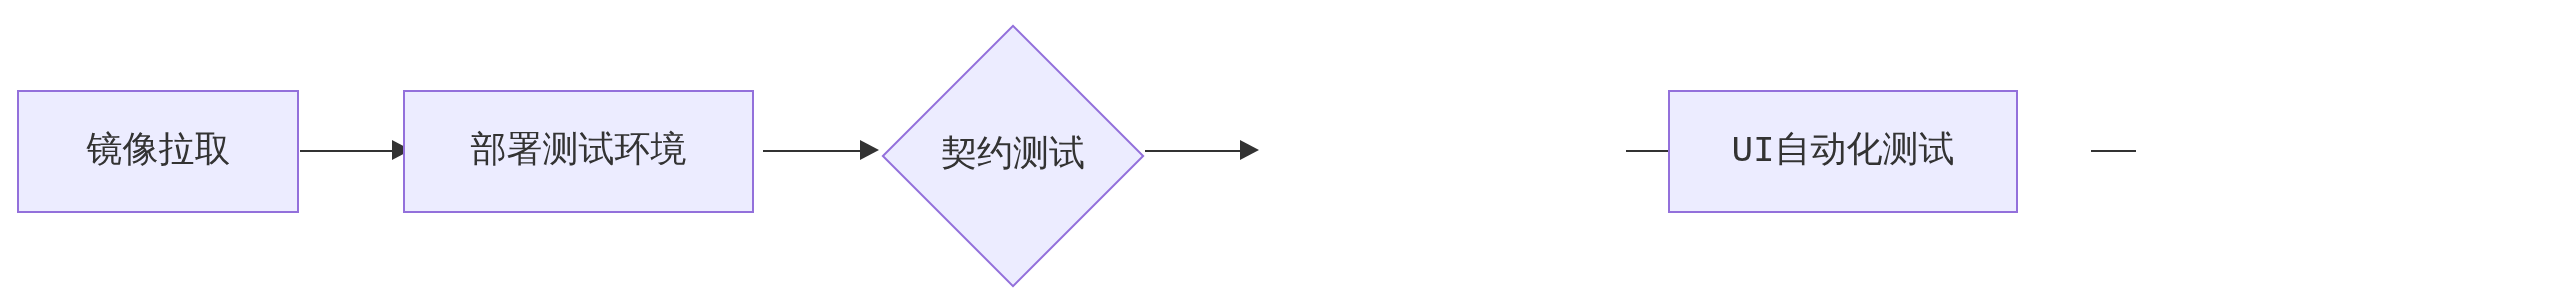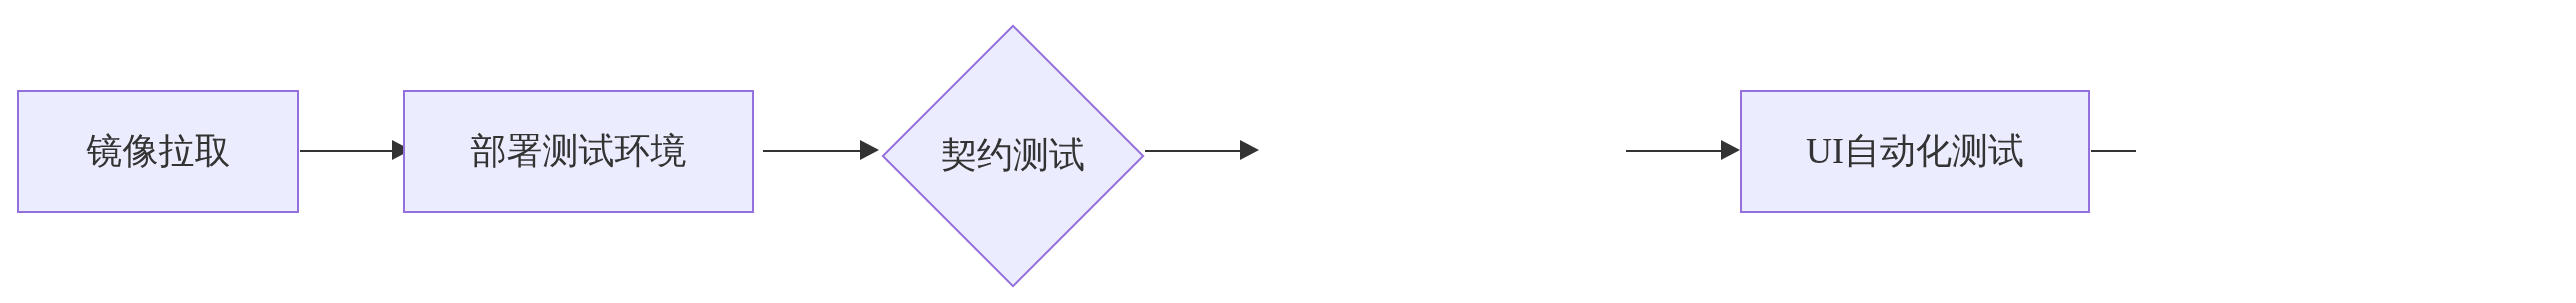--- a/index.html
+++ b/index.html
@@ -5,21 +5,21 @@
   html, body {
     margin: 0;
     padding: 0;
     background: var(--canvas-bg, #ffffff);
   }
   .canvas {
     position: relative;
     width: 2136px;
     height: 304px;
     background: var(--canvas-bg, #ffffff);
-    font-family: Liberation Serif, serif;
+    font-family: Liberation Mono, monospace;
     overflow: hidden;
   }
   .node {
     position: absolute;
     background: var(--node-fill, #ECECFF);
     border: 2.3px solid var(--node-border, #9370DB);
     display: flex;
     align-items: center;
     justify-content: center;
     box-sizing: border-box;
@@ -91,21 +91,21 @@
     <span class="label">契约测试</span>
   </div>
 
   <div class="edge-line" style="left:1145px; top:150px; width:96px;"></div>
   <div class="edge-arrowhead" style="left:1240px; top:140px;"></div>
 
 
   <div class="edge-line" style="left:1626px; top:150px; width:96px;"></div>
   <div class="edge-arrowhead" style="left:1721px; top:140px;"></div>
 
-  <div class="node" style="left:1740px; top:90px; width:350px; height:123px;">
+  <div class="node" style="left:1668px; top:90px; width:350px; height:123px;">
     <span class="label">UI自动化测试</span>
   </div>
 
   <div class="edge-line" style="left:2091px; top:150px; width:96px;"></div>
   <div class="edge-arrowhead" style="left:2185px; top:140px;"></div>
 
 
 </div>
 
 

